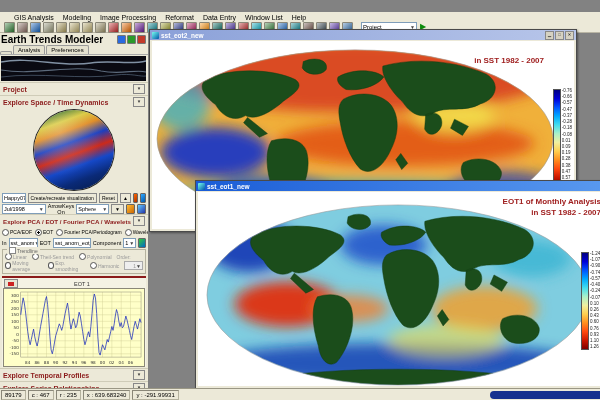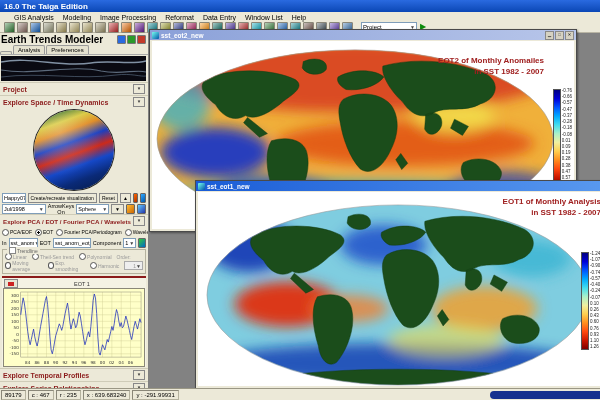--- a/index.html
+++ b/index.html
@@ -90,23 +90,20 @@
   .scell{border:1px solid #b5b29e;border-top-color:#8a8778;border-left-color:#8a8778;height:8px;
     margin:0 1px;display:flex;align-items:center;padding:0 3px;background:#ece9d8;white-space:nowrap;}
   .sprog{margin-left:auto;width:110px;height:8px;border-radius:4px 0 0 4px;background:#16318e;margin-right:0;}
   svg text{font-family:"DejaVu Sans",sans-serif;}
 </style>
 </head>
 <body>
 
 <div class="app">
 
-  <div class="titlebar">
-    <span>16.0    The Taiga Edition</span>
-  </div>
 
   <div class="menubar" id="menubar">
       <span>GIS Analysis</span>
       <span>Modeling</span>
       <span>Image Processing</span>
       <span>Reformat</span>
       <span>Data Entry</span>
       <span>Window List</span>
       <span>Help</span>
     </div>
@@ -180,21 +177,20 @@
                 <ellipse cx="200" cy="170" rx="210" ry="25" fill="#28a7c8" opacity="0.75"></ellipse>
                 <ellipse cx="350" cy="160" rx="60" ry="25" fill="#1838b8" opacity="0.7"></ellipse>
                 <ellipse cx="120" cy="160" rx="60" ry="20" fill="#1150cc" opacity="0.75"></ellipse>
                 <ellipse cx="300" cy="75" rx="40" ry="18" fill="#f3e24c" opacity="0.8"></ellipse>
               </g>
   <path d="M50,34 C75,20 118,22 140,34 C150,42 138,50 128,58 C116,70 100,80 90,74 C78,82 66,74 60,62 C48,52 42,42 50,34 Z M92,76 L112,94 L104,98 L88,82 Z M148,14 C160,8 174,12 171,23 C165,31 151,29 147,21 Z M116,102 C134,96 150,102 152,117 C156,137 146,162 136,174 C128,180 119,172 117,156 C111,136 109,114 116,102 Z M188,56 C204,46 226,49 236,62 C246,77 243,97 236,112 C229,130 216,142 205,133 C195,121 188,101 185,81 C183,69 183,62 188,56 Z M246,116 l7,11 l-6,7 l-6,-11 Z M183,31 C199,21 221,23 229,31 C223,41 205,47 191,45 C184,41 181,35 183,31 Z M228,19 C260,9 302,13 332,28 C347,38 342,56 326,61 C311,71 291,63 279,71 C266,79 255,71 248,59 C238,49 226,31 228,19 Z M271,73 C280,68 289,73 287,85 C284,95 274,99 270,89 Z M300,78 l14,8 l-6,10 l-12,-8 Z M309,126 C324,118 343,123 347,136 C349,147 337,155 322,153 C309,151 303,135 309,126 Z M55,192 C140,178 260,178 345,192 L345,205 L55,205 Z" fill="#1b4d1b" stroke="#143d14" stroke-width="0.5"></path>
             </g>
   <ellipse cx="200" cy="100" rx="199" ry="99" fill="none" stroke="#999" stroke-width="0.6"></ellipse>
           </svg></div>
       <div class="mapcaption" style="right:30px;top:14px;">
-        <div>EOT2 of Monthly Anomailes</div>
         <div>in SST 1982 - 2007</div>
       </div>
       <div class="legend" style="right:2px;top:48px;">
         <span class="lbar"></span>
         <span class="legend-labels">
             <div>-0.76</div>
             <div>-0.66</div>
             <div>-0.57</div>
             <div>-0.47</div>
             <div>-0.37</div>

